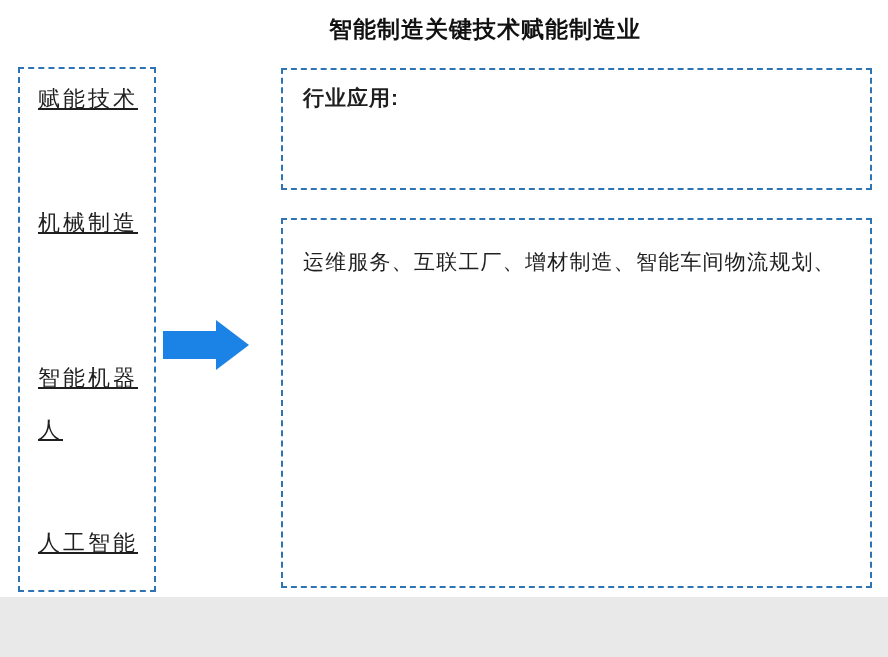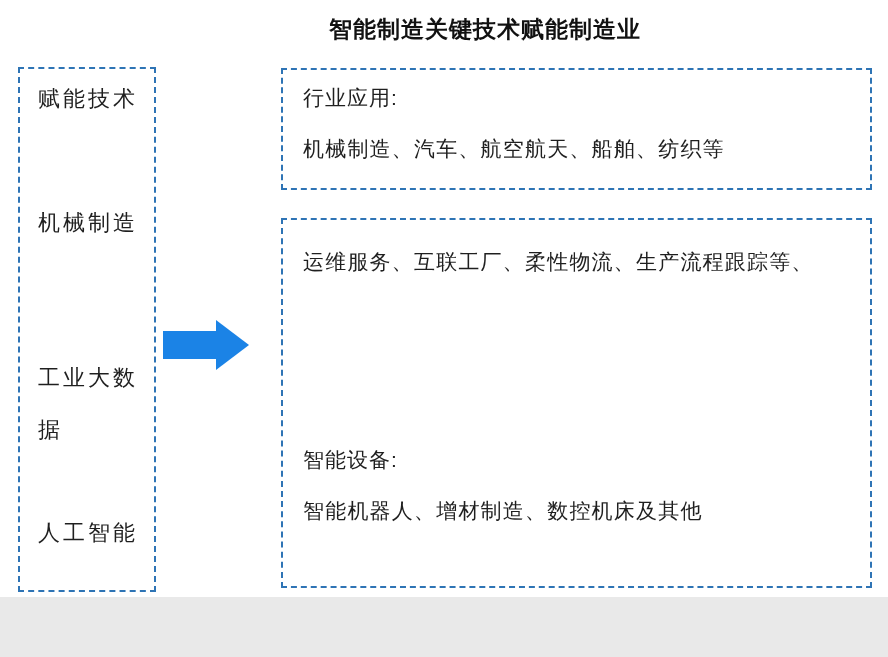--- a/index.html
+++ b/index.html
@@ -22,30 +22,31 @@
   }
   .dashed-box{
     position:absolute;border:2px dashed var(--border-blue);
     box-sizing:border-box;background:var(--bg);
   }
   .left-box{left:18px;top:67px;width:138px;height:525px;}
   .left-item{
     position:absolute;left:18px;width:110px;
     font-size:22px;letter-spacing:3px;line-height:52px;
     word-break:break-all;
+    text-decoration:underline;
   }
   .left-item.i0{top:4px;}
   .left-item.i1{top:128px;}
   .left-item.i2{top:283px;}
-  .left-item.i3{top:438px;}
+  .left-item.i3{top:448px;}
   .arrow{
     position:absolute;left:163px;top:320px;width:86px;height:50px;
     color:var(--arrow-blue);
   }
-  .box-industry{left:281px;top:68px;width:591px;height:122px;}
+  .box-industry{left:281px;top:68px;width:591px;height:122px;font-weight:bold;}
   .box-factory{left:281px;top:218px;width:591px;height:370px;}
   .section{position:absolute;left:20px;right:14px;}
   .sec-industry{top:13px;}
   .sec-factory{top:18px;}
   .sec-equipment{top:225px;}
   .heading{
     font-size:21px;letter-spacing:1px;line-height:30px;
     margin-bottom:12px;white-space:nowrap;
   }
   .body-line{
@@ -59,43 +60,38 @@
 </head>
 <body>
 
 <div class="canvas">
 
   <div class="title">智能制造关键技术赋能制造业</div>
 
   <div class="dashed-box left-box">
     <div class="left-item i0">赋能技术</div>
     <div class="left-item i1">机械制造</div>
-    <div class="left-item i2">工业大数据</div>
+    <div class="left-item i2">智能机器人</div>
     <div class="left-item i3">人工智能</div>
   </div>
 
   <div class="arrow">
     <svg width="86" height="50" viewBox="0 0 86 50" aria-hidden="true">
       <rect x="0" y="11" width="53" height="28" fill="currentColor"></rect>
       <polygon points="53,0 86,25 53,50" fill="currentColor"></polygon>
     </svg>
   </div>
 
   <div class="dashed-box box-industry">
     <div class="section sec-industry">
       <div class="heading">行业应用:</div>
-      <div class="body-line">机械制造、汽车、航空航天、船舶、纺织等</div>
     </div>
   </div>
 
   <div class="dashed-box box-factory">
     <div class="section sec-factory">
-      <div class="body-line">运维服务、互联工厂、柔性物流、生产流程跟踪等、</div>
-    </div>
-    <div class="section sec-equipment">
-      <div class="heading">智能设备:</div>
-      <div class="body-line">智能机器人、增材制造、数控机床及其他</div>
+      <div class="body-line">运维服务、互联工厂、增材制造、智能车间物流规划、</div>
     </div>
   </div>
 
   <div class="speck"></div>
 
 </div>
 
 </body></html>

